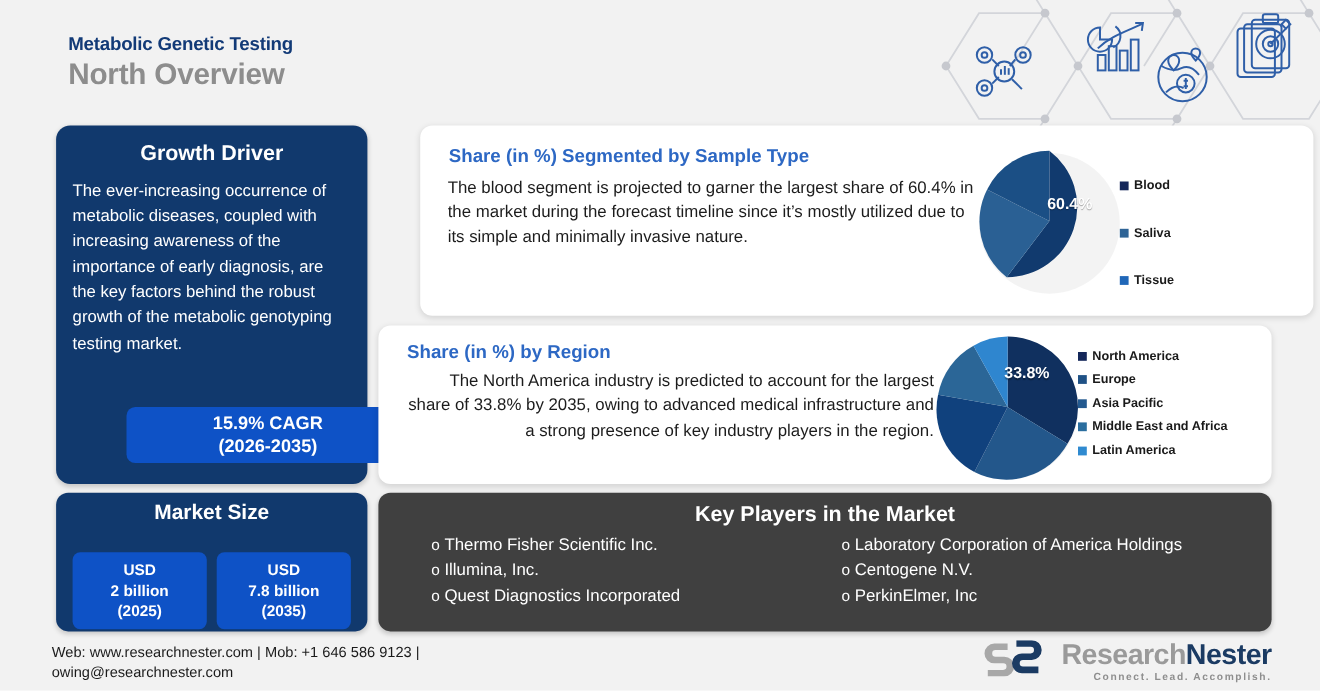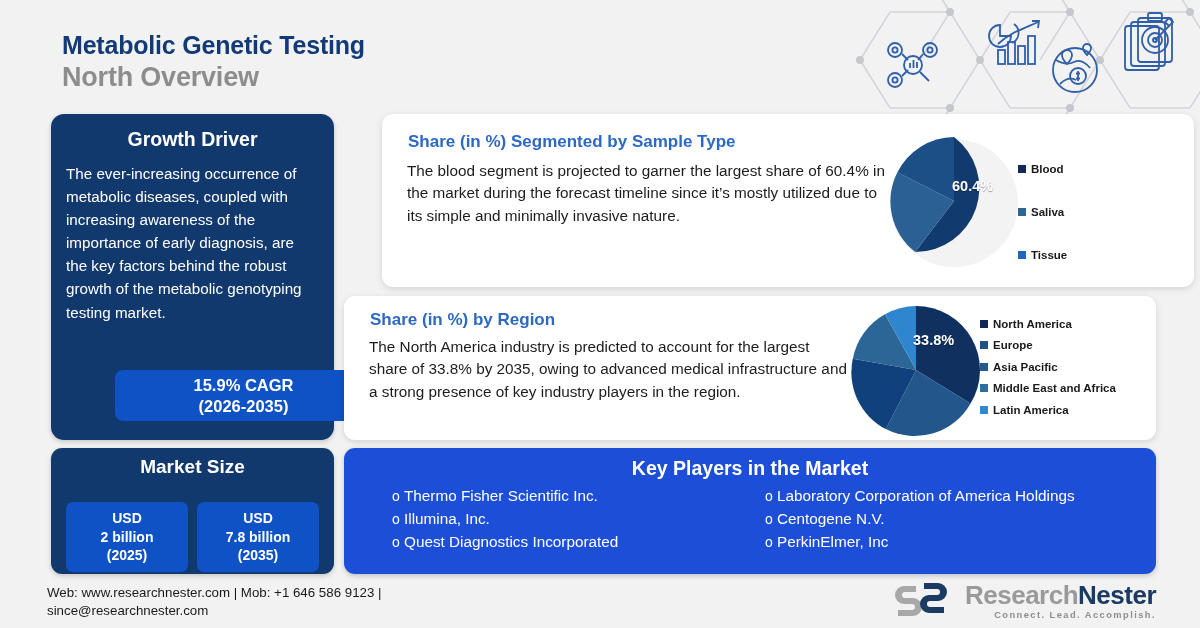--- a/index.html
+++ b/index.html
@@ -27,21 +27,21 @@
     pointer-events: none;
   }
   #hex-band svg { display:block; }
 
   
   #header {
     position: absolute;
     left: 62px; top: 30px;
   }
   .title-1 {
-    font-size: 25px;
+    font-size: 17px;
     font-weight: bold;
     color: #123a77;
     letter-spacing: -0.2px;
     line-height: 1.22;
   }
   .title-2 {
     font-size: 27px;
     font-weight: bold;
     color: #8d8d8d;
     letter-spacing: -0.2px;
@@ -128,21 +128,21 @@
 
   
   .chart-card {
     position: absolute;
     background: #ffffff;
     border-radius: 11px;
     box-shadow: 0 2px 6px rgba(0,0,0,0.13);
     box-sizing: border-box;
   }
   #card-sample { left: 344px; top: 114px; width: 812px; height: 173px; margin-left: 38px; }
-  #card-region { left: 344px; top: 296px; width: 812px; height: 144px; }
+  #card-region { left: 344px; top: 296px; width: 812px; height: 144px; text-align: right; }
   .card-heading {
     position: absolute;
     left: 26px; top: 18px;
     font-size: 17px;
     font-weight: bold;
     color: #2d68c4;
   }
   #card-region .card-heading { top: 14px; }
   .card-text {
     position: absolute;
@@ -186,21 +186,21 @@
     width: 8px; height: 8px;
     margin-right: 5px;
     flex: 0 0 auto;
   }
 
   
   #key-players {
     position: absolute;
     left: 344px; top: 448px;
     width: 812px; height: 126px;
-    background: #1d4ed8;
+    background: #404040;
     border-radius: 11px;
     box-shadow: 0 2px 5px rgba(0,0,0,0.2);
     box-sizing: border-box;
     padding: 9px 18px 10px 18px;
   }
   #kp-title {
     text-align: center;
     color: #fff;
     font-size: 19.5px;
     font-weight: bold;
@@ -459,21 +459,21 @@
         </div>
         <div class="kp-item">
           <span class="kp-bullet">o</span><span>PerkinElmer, Inc</span>
         </div>
       </div>
     </div>
   </div>
 
   <div id="footer-contact">
     <div>Web: www.researchnester.com | Mob: +1 646 586 9123 |</div>
-    <div>since@researchnester.com</div>
+    <div>owing@researchnester.com</div>
   </div>
 
   <div id="logo">
     <div id="logo-mark">
       <svg width="62" height="33" viewBox="0 0 62 33">
         <path d="M22 3 H10 A9 9 0 0 0 10 21 H18 A3 3 0 0 1 18 27 H4 V33 H19 A9 9 0 0 0 19 15 H11 A3 3 0 0 1 11 9 H22 Z" fill="#a8a8a8"></path>
         <path d="M30 0 H44 A9 9 0 0 1 44 18 H36 A3 3 0 0 0 36 24 H50 V30 H35 A9 9 0 0 1 35 12 H43 A3 3 0 0 0 43 6 H30 Z" fill="#1b3b63"></path>
       </svg>
     </div>
     <div id="logo-text">

